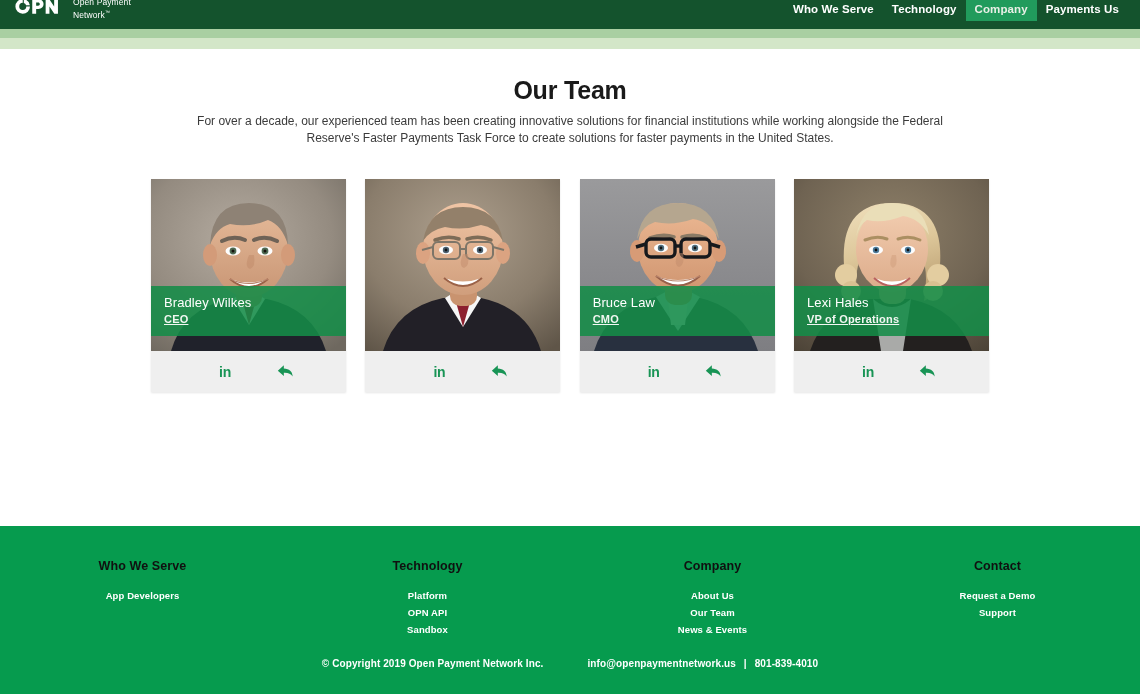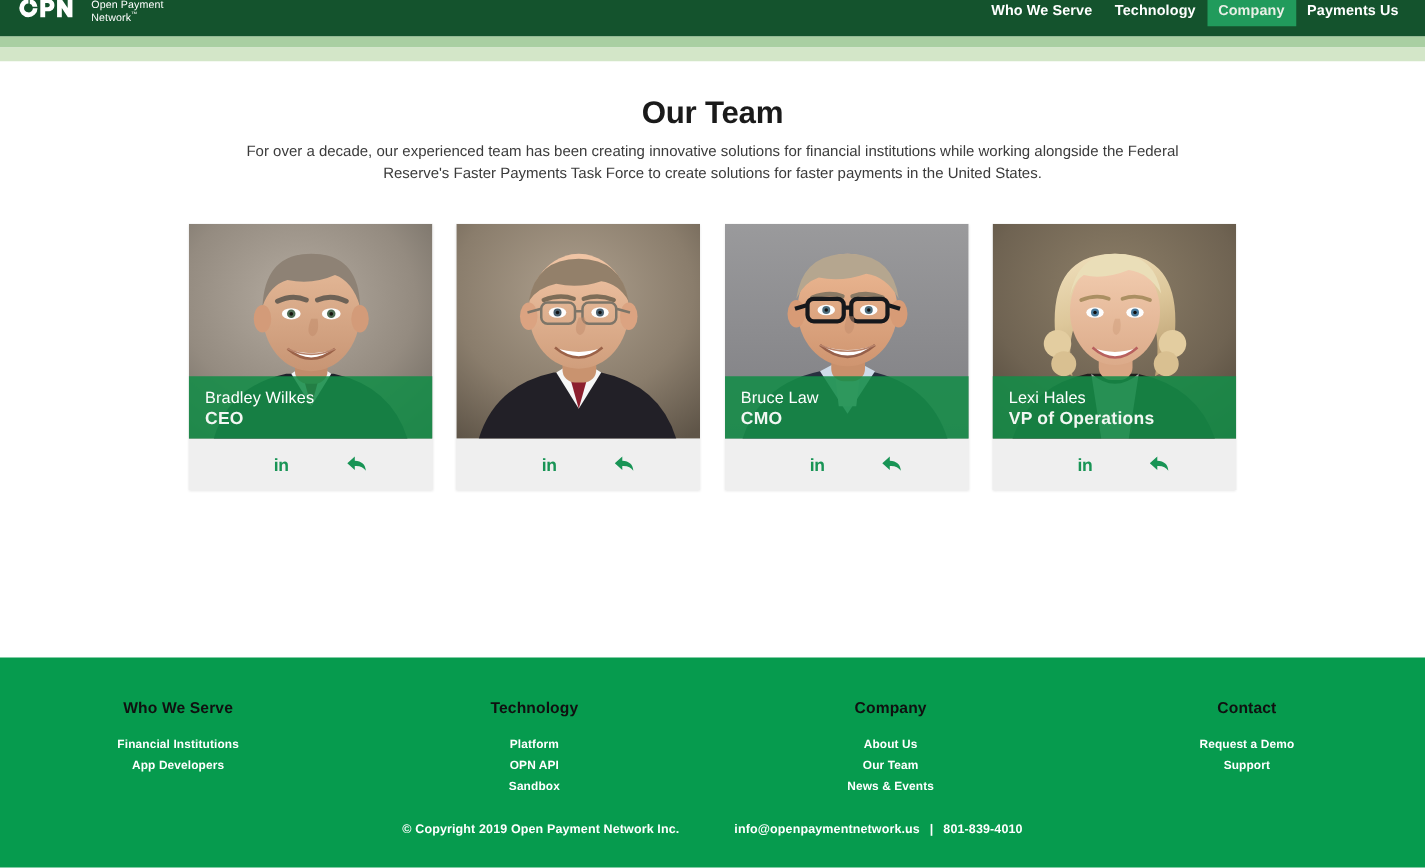--- a/index.html
+++ b/index.html
@@ -89,39 +89,40 @@
     position:relative;
     width:195px;
     height:172px;
     overflow:hidden;
   }
   .photo-canvas{ position:absolute; inset:0; }
 
   
   .card-nameplate{
     position:absolute;
-    left:0; right:0; bottom:0;
+    left:0; right:0; bottom:15px;
     height:50px;
     background:rgba(20,140,72,.88);
     padding:9px 11px 0 13px;
   }
   .card-name{
     color:#ffffff;
     font-size:13px;
     font-weight:400;
     line-height:15px;
     letter-spacing:.1px;
   }
   .card-role{
     color:#f2f7f2;
-    font-size:14px;
+    font-size:11px;
     font-weight:700;
     line-height:12px;
     letter-spacing:.2px;
     margin-top:3px;
+    text-decoration:underline;
   }
   .card-social{
     height:41px;
     background:#efefef;
     display:flex;
     align-items:center;
     justify-content:center;
     gap:40px;
     margin-left:13px;
   }
@@ -467,21 +468,20 @@
     </article>
 
   </section>
 </main>
 
 <footer class="site-footer">
   <div class="footer-cols">
 
     <div class="footer-col">
       <div class="footer-head">Who We Serve</div>
-      <a class="footer-link" href="#">Financial Institutions</a>
       <a class="footer-link" href="#">App Developers</a>
     </div>
 
     <div class="footer-col">
       <div class="footer-head">Technology</div>
       <a class="footer-link" href="#">Platform</a>
       <a class="footer-link" href="#">OPN API</a>
       <a class="footer-link" href="#">Sandbox</a>
     </div>
 

